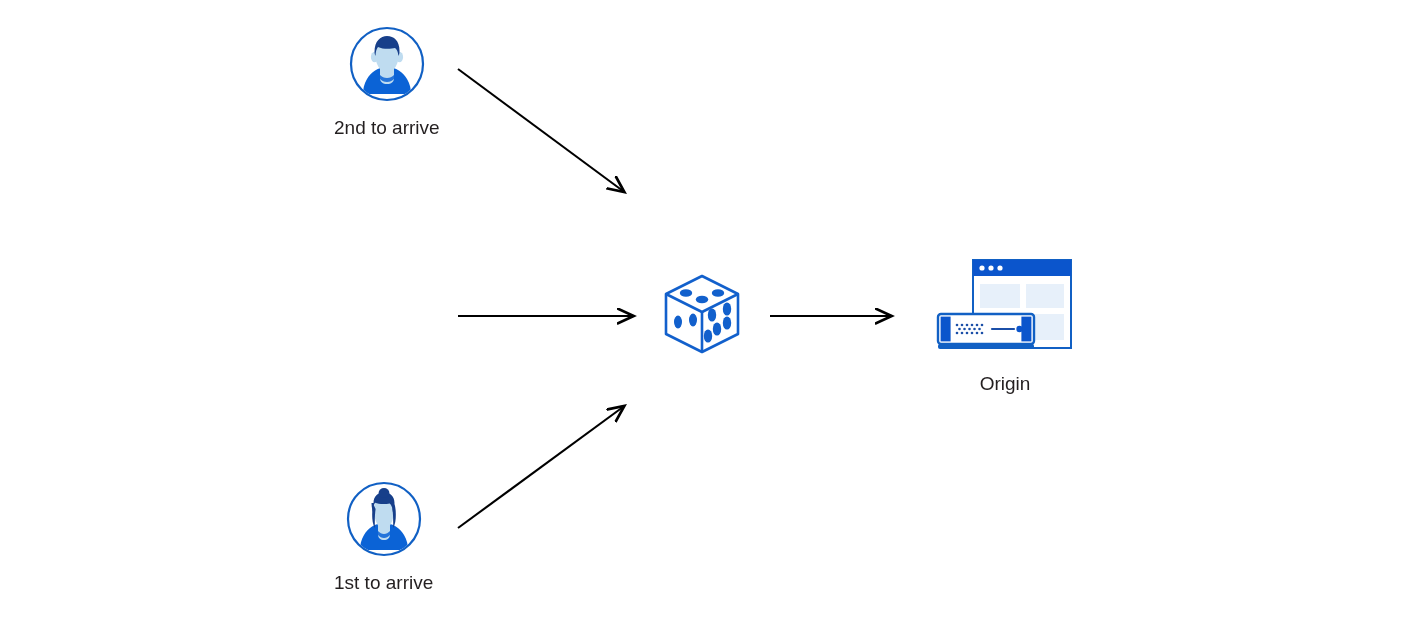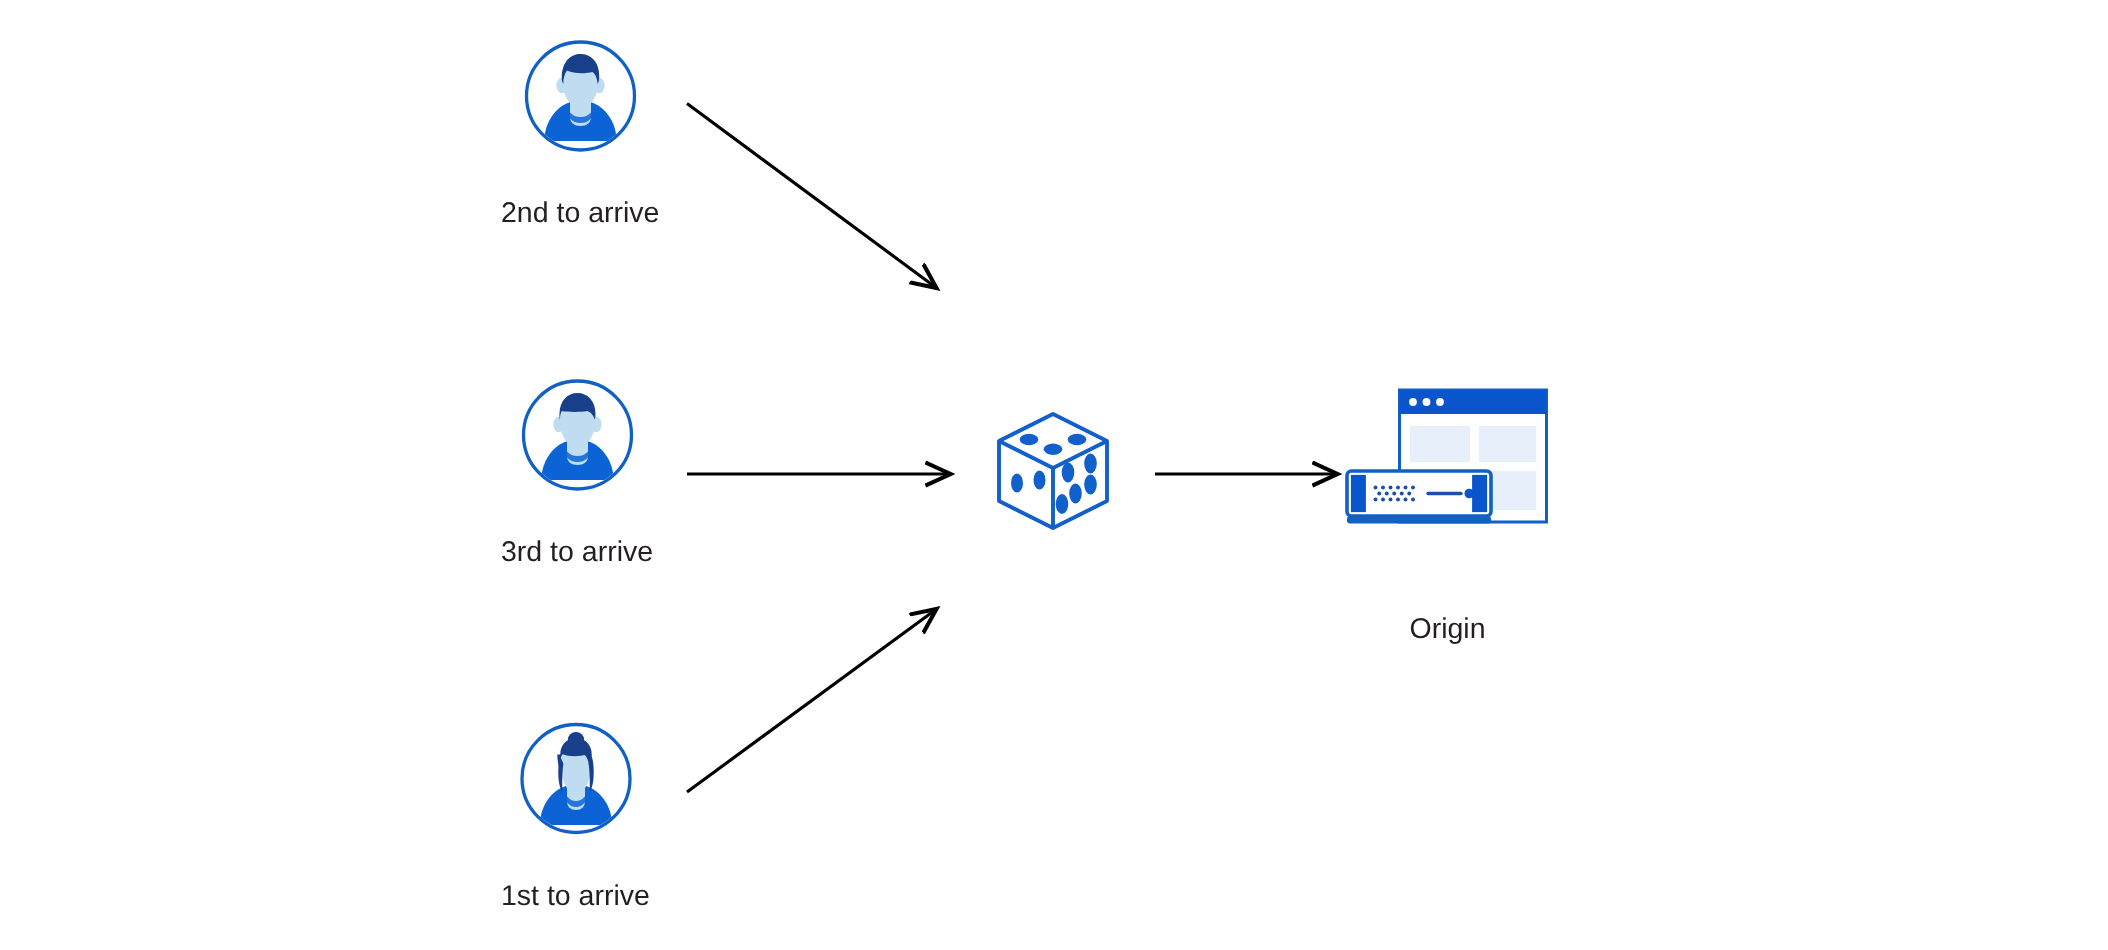--- a/index.html
+++ b/index.html
@@ -24,21 +24,21 @@
     align-items: center;
   }
   .node-label {
     font-size: 19px;
     color: #231f20;
     white-space: nowrap;
     line-height: 1;
     text-align: center;
   }
   .avatar-wrap { width: 76px; height: 76px; }
-  .avatar-label { margin-top: 31px; }
+  .avatar-label { margin-top: 16px; }
   .dice-wrap { width: 92px; height: 92px; }
   .origin-wrap { width: 140px; height: 100px; }
   .origin-label { margin-top: 16px; }
   svg.arrow-layer {
     position: absolute;
     left: 0; top: 0;
     width: 1405px;
     height: 633px;
     pointer-events: none;
   }
@@ -74,40 +74,20 @@
           <ellipse cx="50.5" cy="31" rx="3.6" ry="5.2" fill="#bfdcf0"></ellipse>
           <path d="M26 27 c0 -9 5.5 -15 12 -15 s12 6 12 15 c0 11 -5 19 -12 19 s-12 -8 -12 -19 z" fill="#bfdcf0"></path>
           <path d="M25.5 26 c0 -11 6 -16 12.5 -16 c7 0 12.5 5 12.5 15 c0 2 -0.4 4 -1 5 c-0.6 -5 -2 -7 -3.5 -8 c-4 1 -12 1.5 -17 -1 c-1.6 2 -2.4 5 -2.5 9 c-0.7 -1.2 -1 -2.8 -1 -4 z" fill="#173f8a"></path>
           <path d="M31 49 c2 2 4 3 7 3 s5 -1 7 -3 l0 4 c-2 2 -4 3 -7 3 s-5 -1 -7 -3 z" fill="#0b63d6" opacity="0.85"></path>
         </g>
       </svg>
     </div>
     <div class="node-label avatar-label">2nd to arrive</div>
   </div>
 
-  <div class="node" style="left:334px; top:252px;">
-    <div class="avatar-wrap">
-      <svg viewBox="0 0 76 76" width="76" height="76">
-        <circle cx="38" cy="38" r="36" fill="#ffffff" stroke="#1160c4" stroke-width="2.2"></circle>
-        <clipPath id="clipB">
-            <circle cx="38" cy="38" r="35"></circle>
-          </clipPath>
-        <g clip-path="url(#clipB)">
-          <path d="M38 41 c-9 0 -16 5 -20 12 c-3 5 -4 10 -4 15 h48 c0 -5 -1 -10 -4 -15 c-4 -7 -11 -12 -20 -12 z" fill="#0b63d6"></path>
-          <path d="M31 40 h14 v12 c0 4 -3 6 -7 6 s-7 -2 -7 -6 z" fill="#bfdcf0"></path>
-          <ellipse cx="25.5" cy="31" rx="3.6" ry="5.2" fill="#bfdcf0"></ellipse>
-          <ellipse cx="50.5" cy="31" rx="3.6" ry="5.2" fill="#bfdcf0"></ellipse>
-          <path d="M26 27 c0 -9 5.5 -15 12 -15 s12 6 12 15 c0 11 -5 19 -12 19 s-12 -8 -12 -19 z" fill="#bfdcf0"></path>
-          <path d="M26 24 c0 -9 5.5 -14 12 -14 s12 5 12 14 c0 1.5 -0.2 2.6 -0.5 3.6 c-1 -3 -3 -5 -5 -5.6 c-4.5 0.8 -12.5 0.8 -17 0 c-0.8 1.5 -1.2 3.4 -1.3 6 c-0.2 -1 -0.2 -2.4 -0.2 -4 z" fill="#173f8a"></path>
-          <path d="M31 49 c2 2 4 3 7 3 s5 -1 7 -3 l0 4 c-2 2 -4 3 -7 3 s-5 -1 -7 -3 z" fill="#0b63d6" opacity="0.85"></path>
-        </g>
-      </svg>
-    </div>
-    <div class="node-label avatar-label">3rd to arrive</div>
-  </div>
 
   <div class="node" style="left:334px; top:481px;align-items:center;">
     <div class="avatar-wrap">
       <svg viewBox="0 0 76 76" width="76" height="76">
         <circle cx="38" cy="38" r="36" fill="#ffffff" stroke="#1160c4" stroke-width="2.2"></circle>
         <clipPath id="clipC">
             <circle cx="38" cy="38" r="35"></circle>
           </clipPath>
         <g clip-path="url(#clipC)">
           <path d="M38 42 c-9 0 -16 5 -20 12 c-3 5 -4 10 -4 15 h48 c0 -5 -1 -10 -4 -15 c-4 -7 -11 -12 -20 -12 z" fill="#0b63d6"></path>
@@ -141,21 +121,21 @@
           <ellipse cx="56" cy="47" rx="4.2" ry="6.6"></ellipse>
           <ellipse cx="71" cy="41" rx="4.2" ry="6.6"></ellipse>
           <ellipse cx="61" cy="61" rx="4.2" ry="6.6"></ellipse>
           <ellipse cx="71" cy="55" rx="4.2" ry="6.6"></ellipse>
           <ellipse cx="52" cy="68" rx="4.2" ry="6.6"></ellipse>
         </g>
       </svg>
     </div>
   </div>
 
-  <div class="node" style="left:895px; top:258px;gap:36px;">
+  <div class="node" style="left:935px; top:258px;">
     <div class="origin-wrap">
       <svg viewBox="0 0 140 100" width="140" height="100">
 
         <g>
           <rect x="38" y="2" width="98" height="88" fill="#ffffff" stroke="#1160c4" stroke-width="2"></rect>
           <rect x="38" y="2" width="98" height="16" fill="#0b55cc"></rect>
           <circle cx="47" cy="10" r="2.6" fill="#ffffff"></circle>
           <circle cx="56" cy="10" r="2.6" fill="#ffffff"></circle>
           <circle cx="65" cy="10" r="2.6" fill="#ffffff"></circle>
           <rect x="45" y="26" width="40" height="24" fill="#e7f0fa"></rect>

